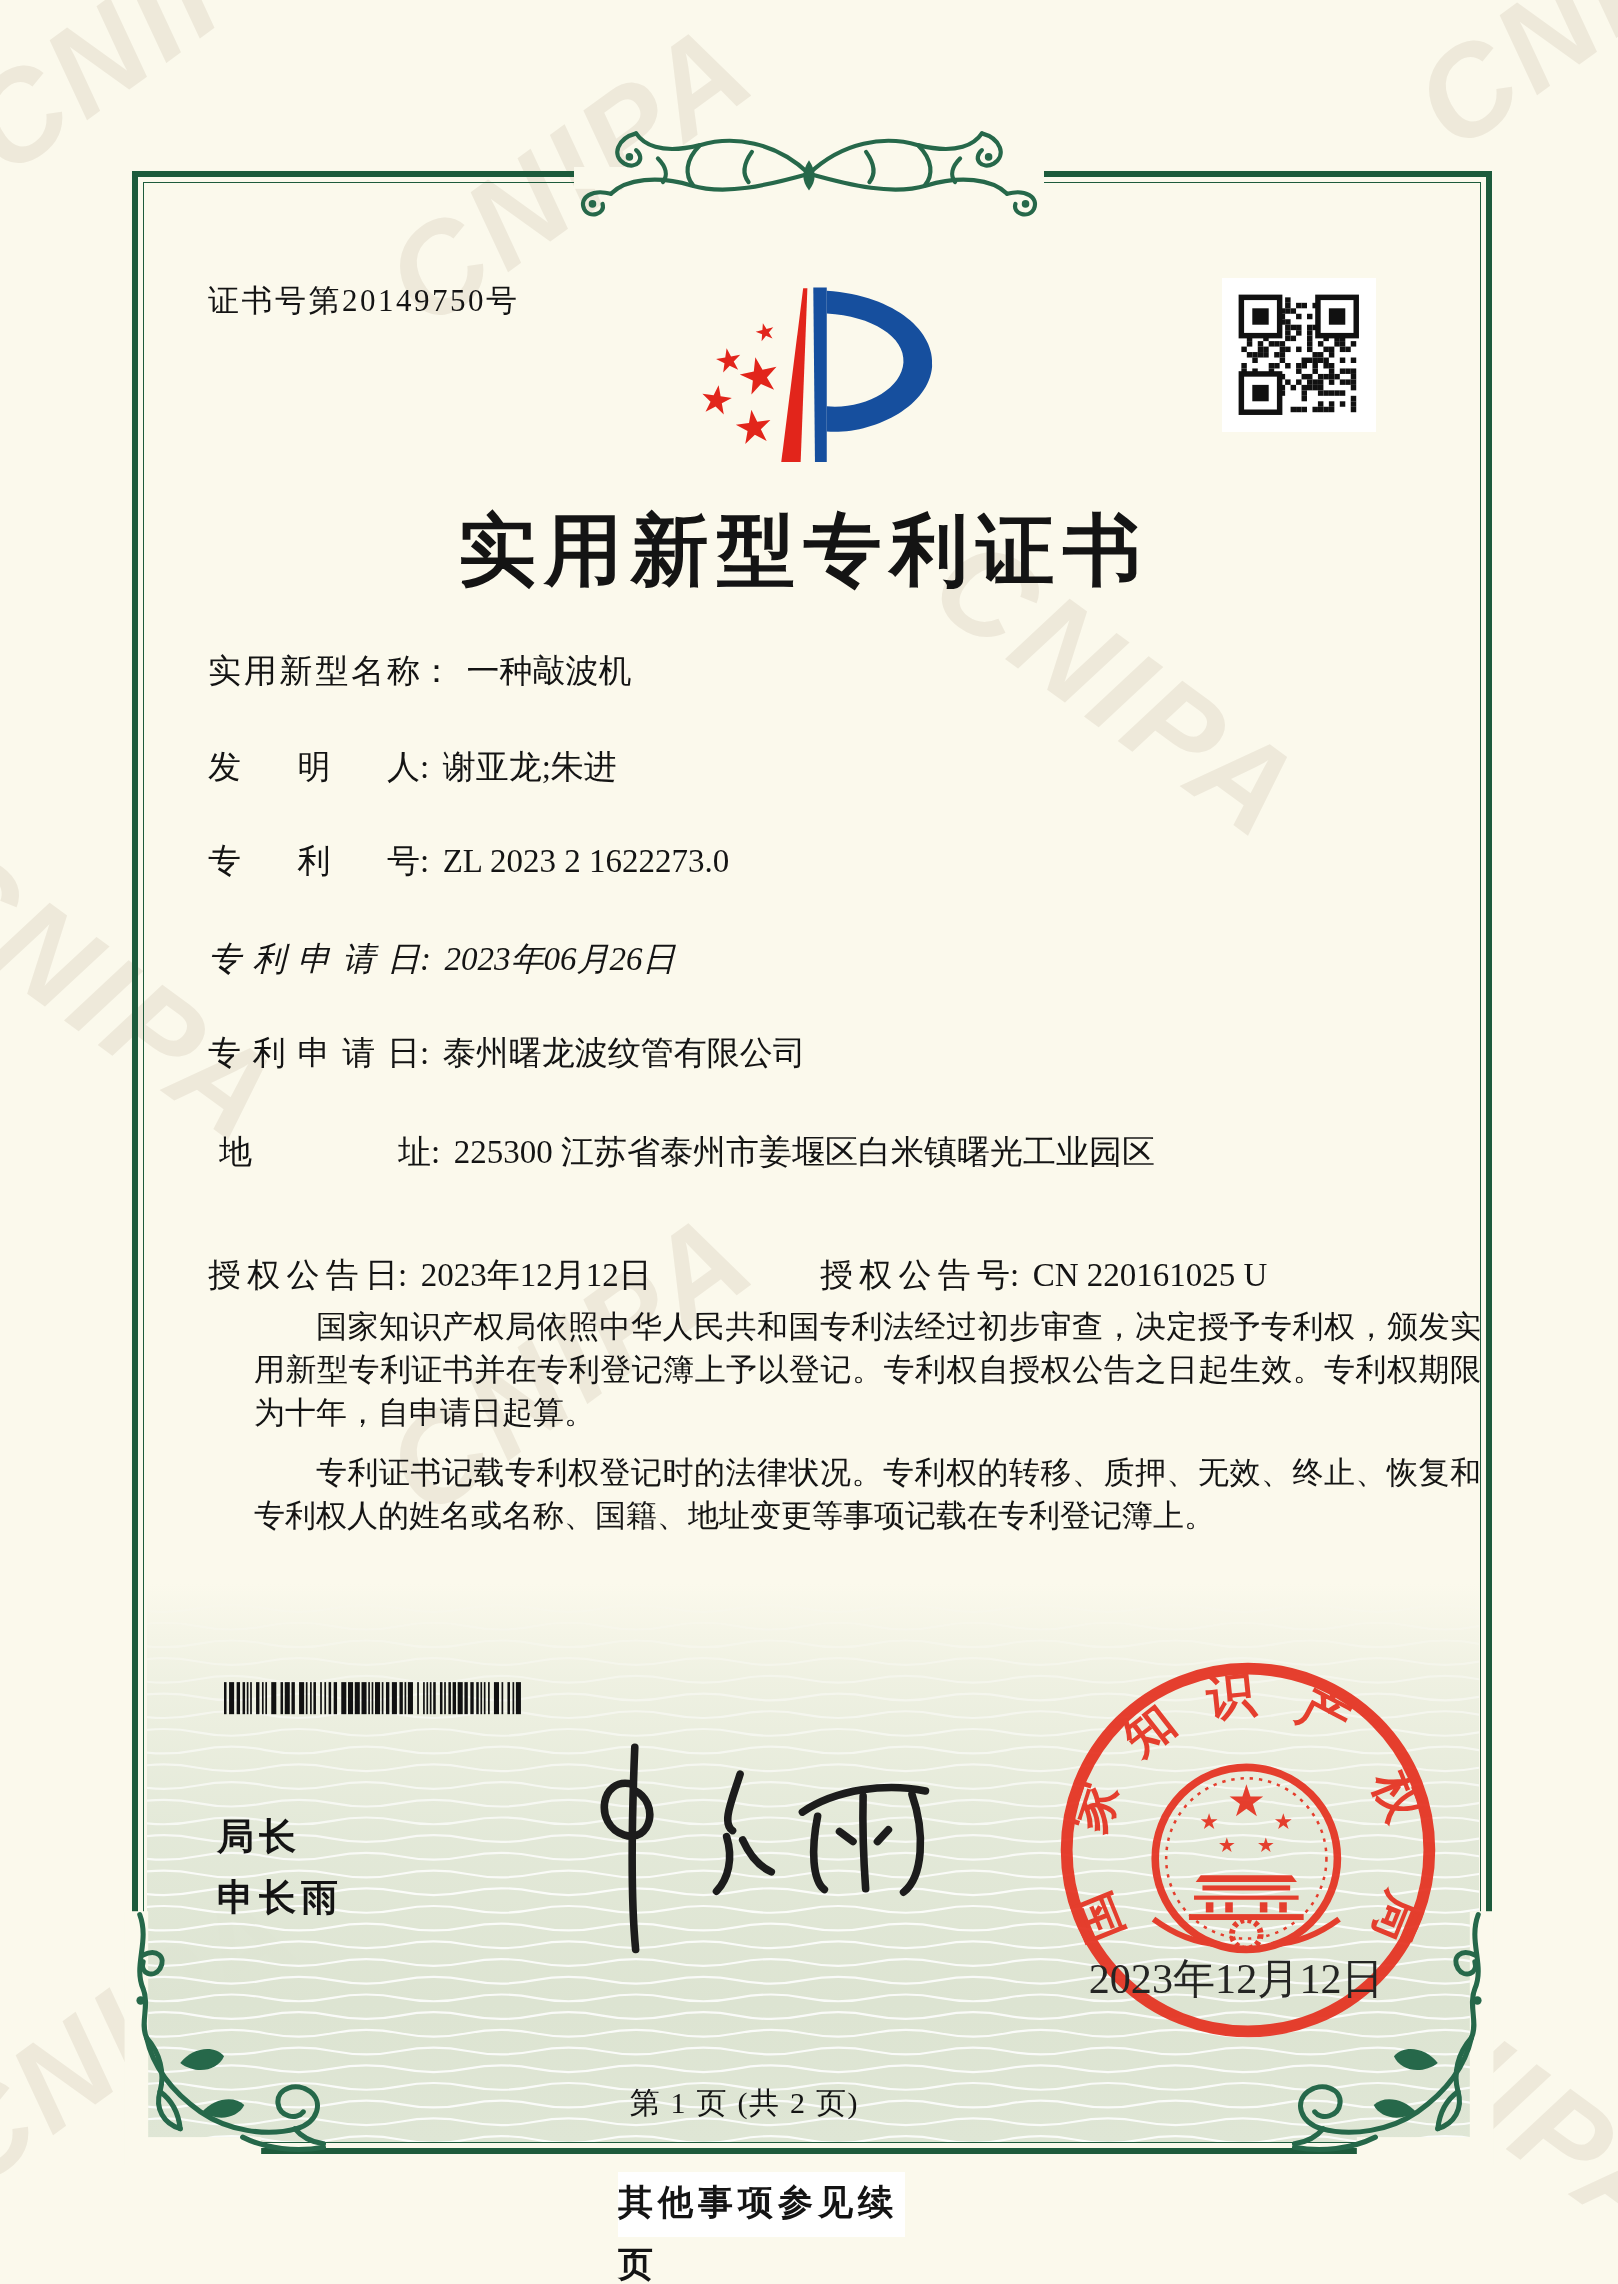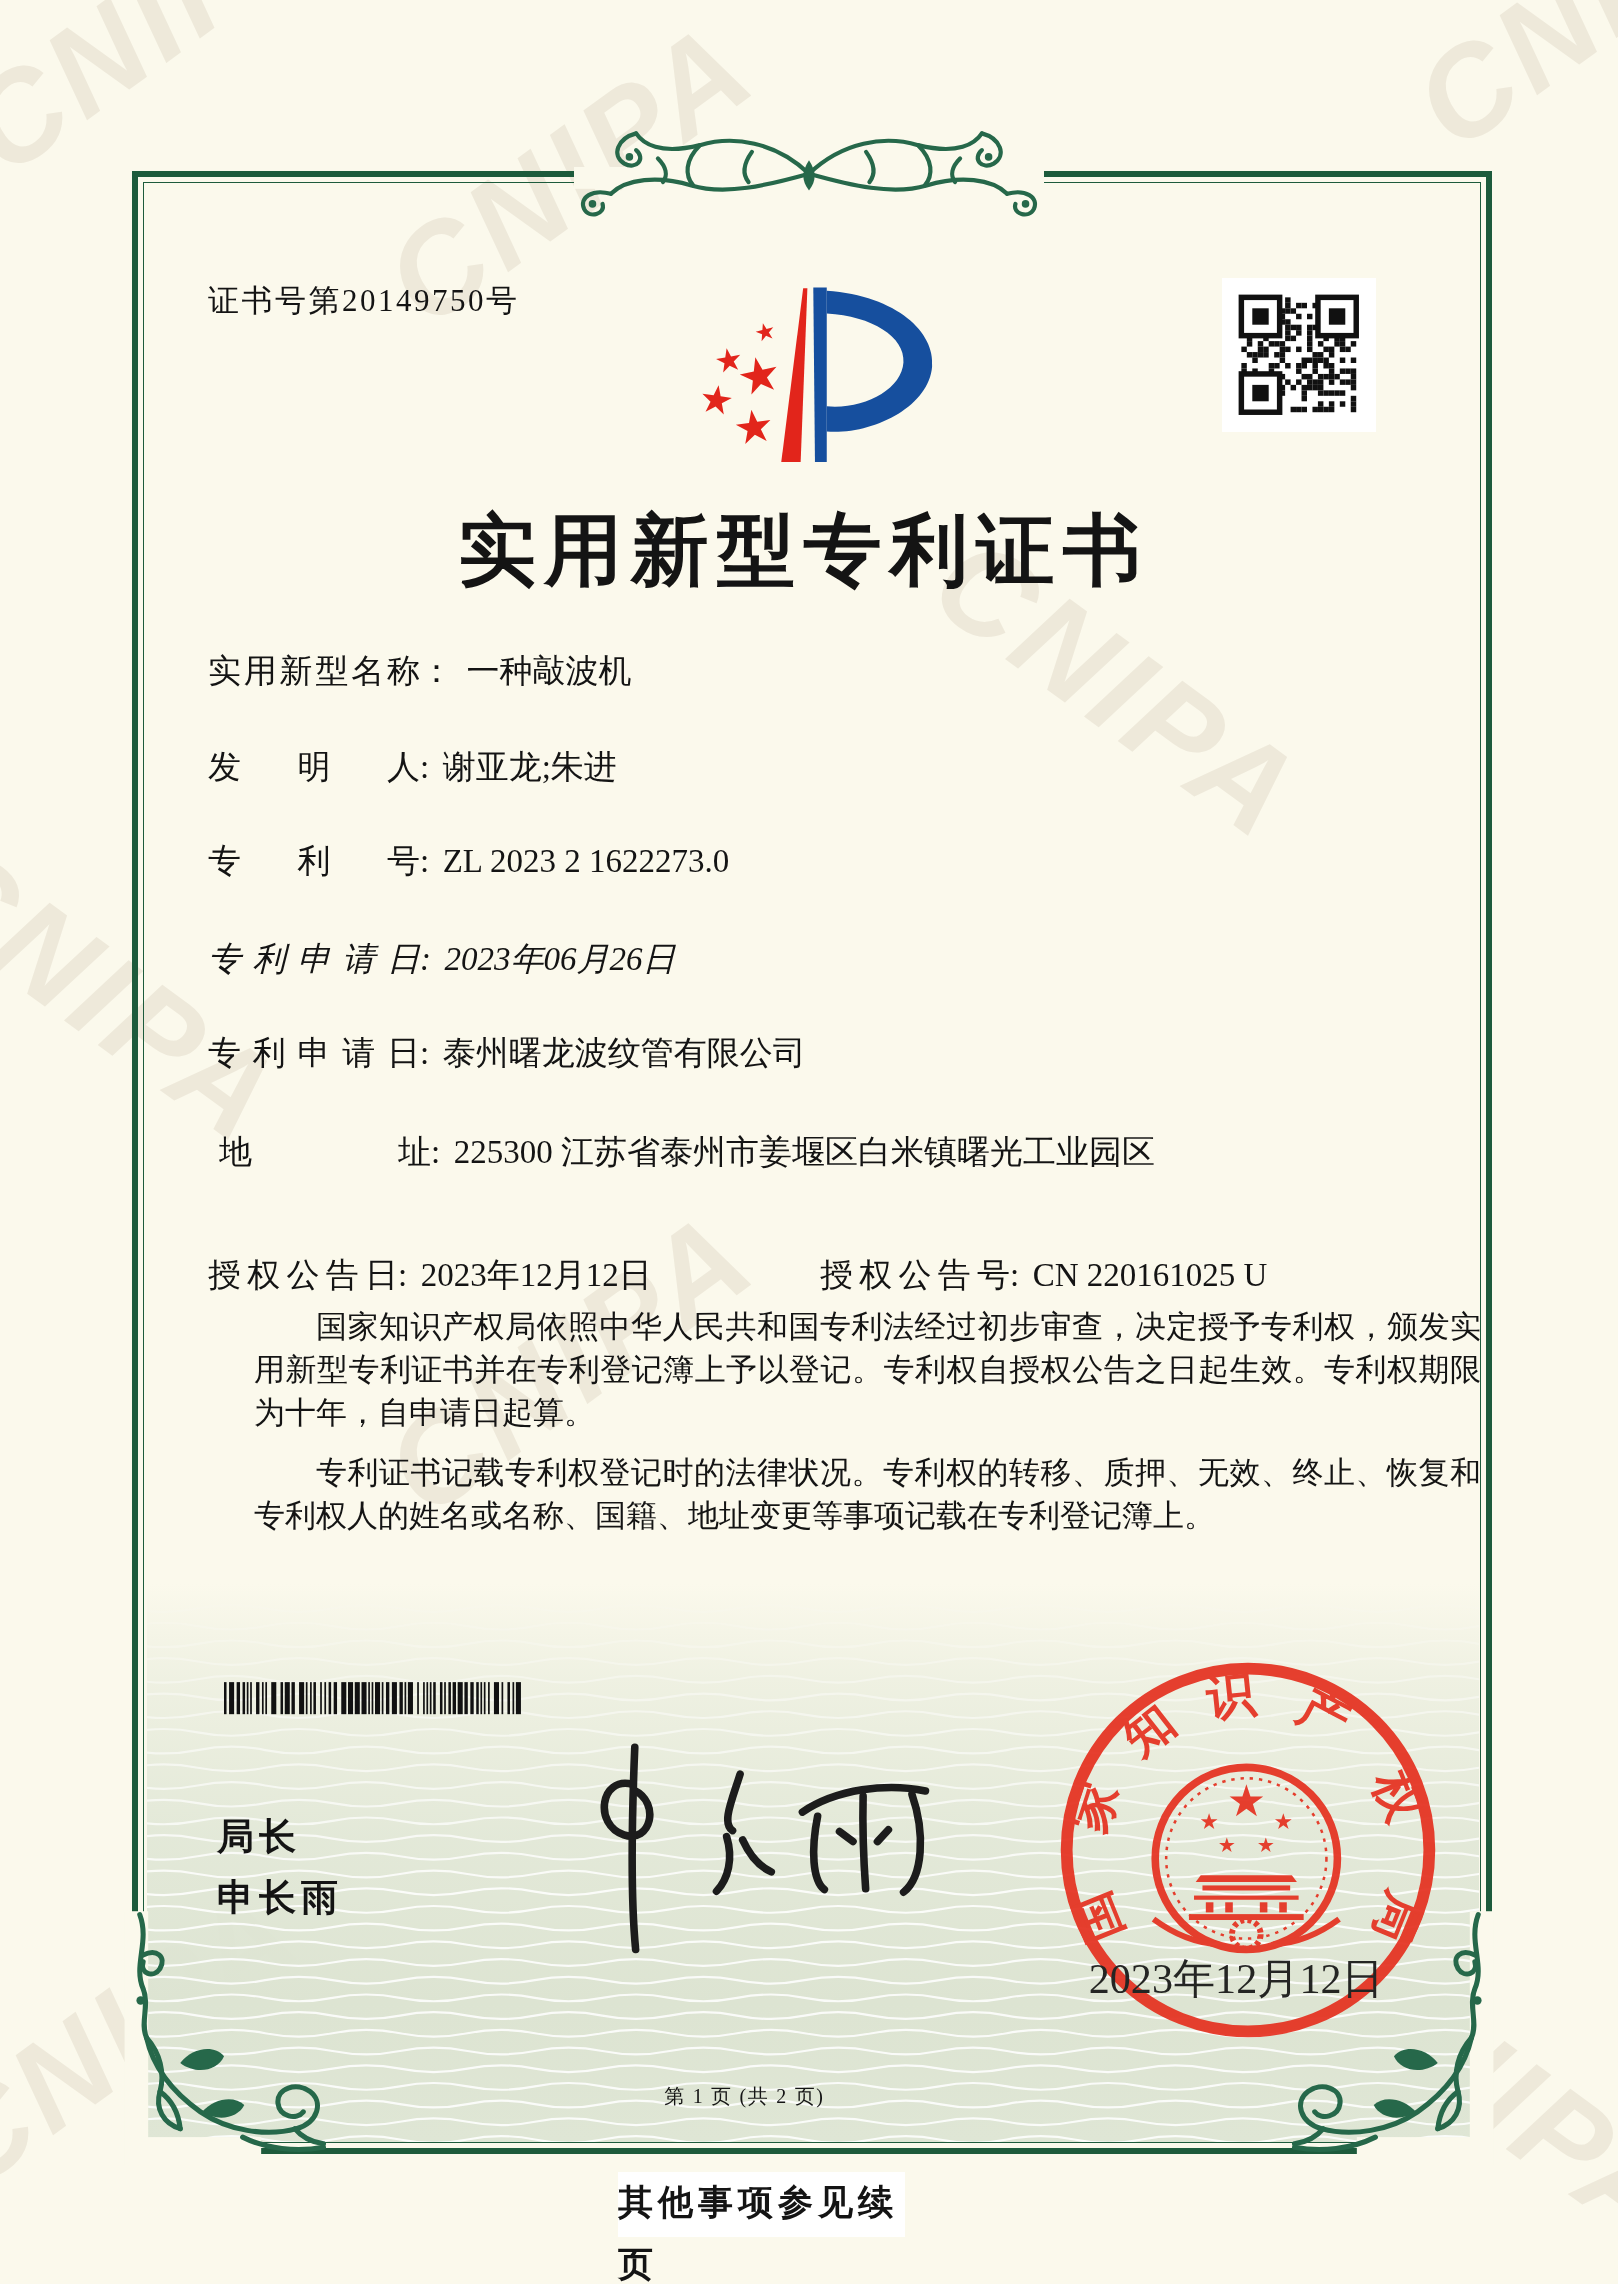--- a/index.html
+++ b/index.html
@@ -39,21 +39,21 @@
   .barcode{left:224px;top:1682px;z-index:2;}
   
   .signer-title{left:217px;top:1812px;font-size:37px;font-weight:bold;
        font-family:Liberation Sans, sans-serif;letter-spacing:5px;z-index:2;}
   .signer-name{left:217px;top:1873px;font-size:37px;font-weight:bold;
        font-family:"Liberation Sans","DejaVu Sans",sans-serif;letter-spacing:5px;z-index:2;}
   .signature{left:548px;top:1732px;z-index:2;}
   
   .seal{left:1054px;top:1656px;z-index:3;}
   
-  .pagefoot{left:146px;top:2083px;width:1315px;text-align:center;font-size:20px;
+  .pagefoot{left:146px;top:2083px;width:1315px;text-align:center;font-size:30px;
             letter-spacing:1.7px;z-index:2;padding-right:118px;box-sizing:border-box;}
   .notebox{left:618px;top:2172px;width:287px;height:65px;background:#ffffff;z-index:2;
            text-align:left;line-height:62px;font-size:35px;font-weight:600;letter-spacing:5px;}
   svg{display:block;}
 </style>
 </head>
 <body>
 
 <span class="wm" style="left:-59px;top:-51px;transform:rotate(-36deg);">CNIPA</span>
 <span class="wm" style="left:1391px;top:-76px;transform:rotate(-36deg);">CNIPA</span>

